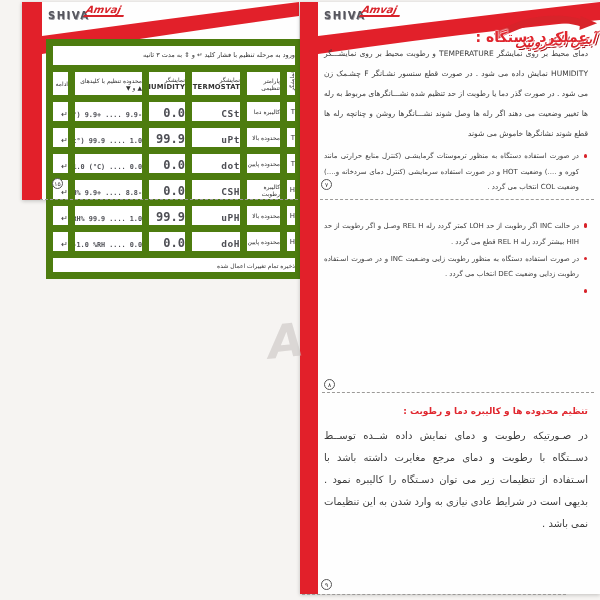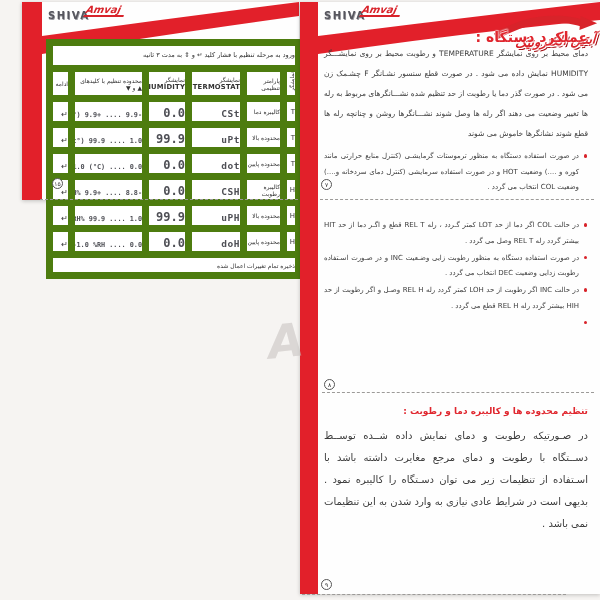--- a/index.html
+++ b/index.html
@@ -219,29 +219,28 @@
       <span class="dot"></span>
       <span>در صورت استفاده دستگاه به منظور ترموستات گرمایشـی (کنترل منابع حرارتی مانند کوره و ....) وضعیت HOT و در صورت استفاده سرمایشی (کنترل دمای سردخانه و....) وضعیت COL انتخاب می گردد .</span>
     </div>
   </div>
 
   <div class="pnum" style="left:21px;top:177px;">۷</div>
 
   <div id="s8-bullets">
     <div class="bullet rtl">
       <span class="dot"></span>
-      <span>در حالت COL اگر دما از حد LOT کمتر گـردد ، رله REL T قطع و اگـر دما از حد HIT بیشتر گردد رله REL T وصل می گردد .</span>
+    </div>
+    <div class="bullet rtl">
+      <span class="dot"></span>
+      <span>در حالت INC اگر رطوبت از حد LOH کمتر گردد رله REL H وصـل و اگر رطوبت از حد HIH بیشتر گردد رله REL H قطع می گردد .</span>
     </div>
     <div class="bullet rtl">
       <span class="dot"></span>
       <span>در صورت استفاده دستگاه به منظور رطوبت زایی وضـعیت INC و در صـورت اسـتفاده رطوبت زدایی وضعیت DEC انتخاب می گردد .</span>
-    </div>
-    <div class="bullet rtl">
-      <span class="dot"></span>
-      <span>در حالت INC اگر رطوبت از حد LOH کمتر گردد رله REL H وصـل و اگر رطوبت از حد HIH بیشتر گردد رله REL H قطع می گردد .</span>
     </div>
     <div class="bullet rtl">
       <span class="dot"></span>
     </div>
   </div>
 
   <div class="pnum" style="left:24px;top:377px;">۸</div>
 
   <div id="s9-heading">تنظیم محدوده ها و کالیبره دما و رطوبت :</div>
   <div id="s9-p" class="rtl">در صـورتیکه رطوبت و دمای نمایش داده شــده توســط دســتگاه با رطوبت و دمای مرجع مغایرت داشته باشد با اسـتفاده از تنظیمات زیر می توان دسـتگاه را کالیبره نمود . بدیهی است در شرایط عادی نیازی به وارد شدن به این تنظیمات نمی باشد .</div>

